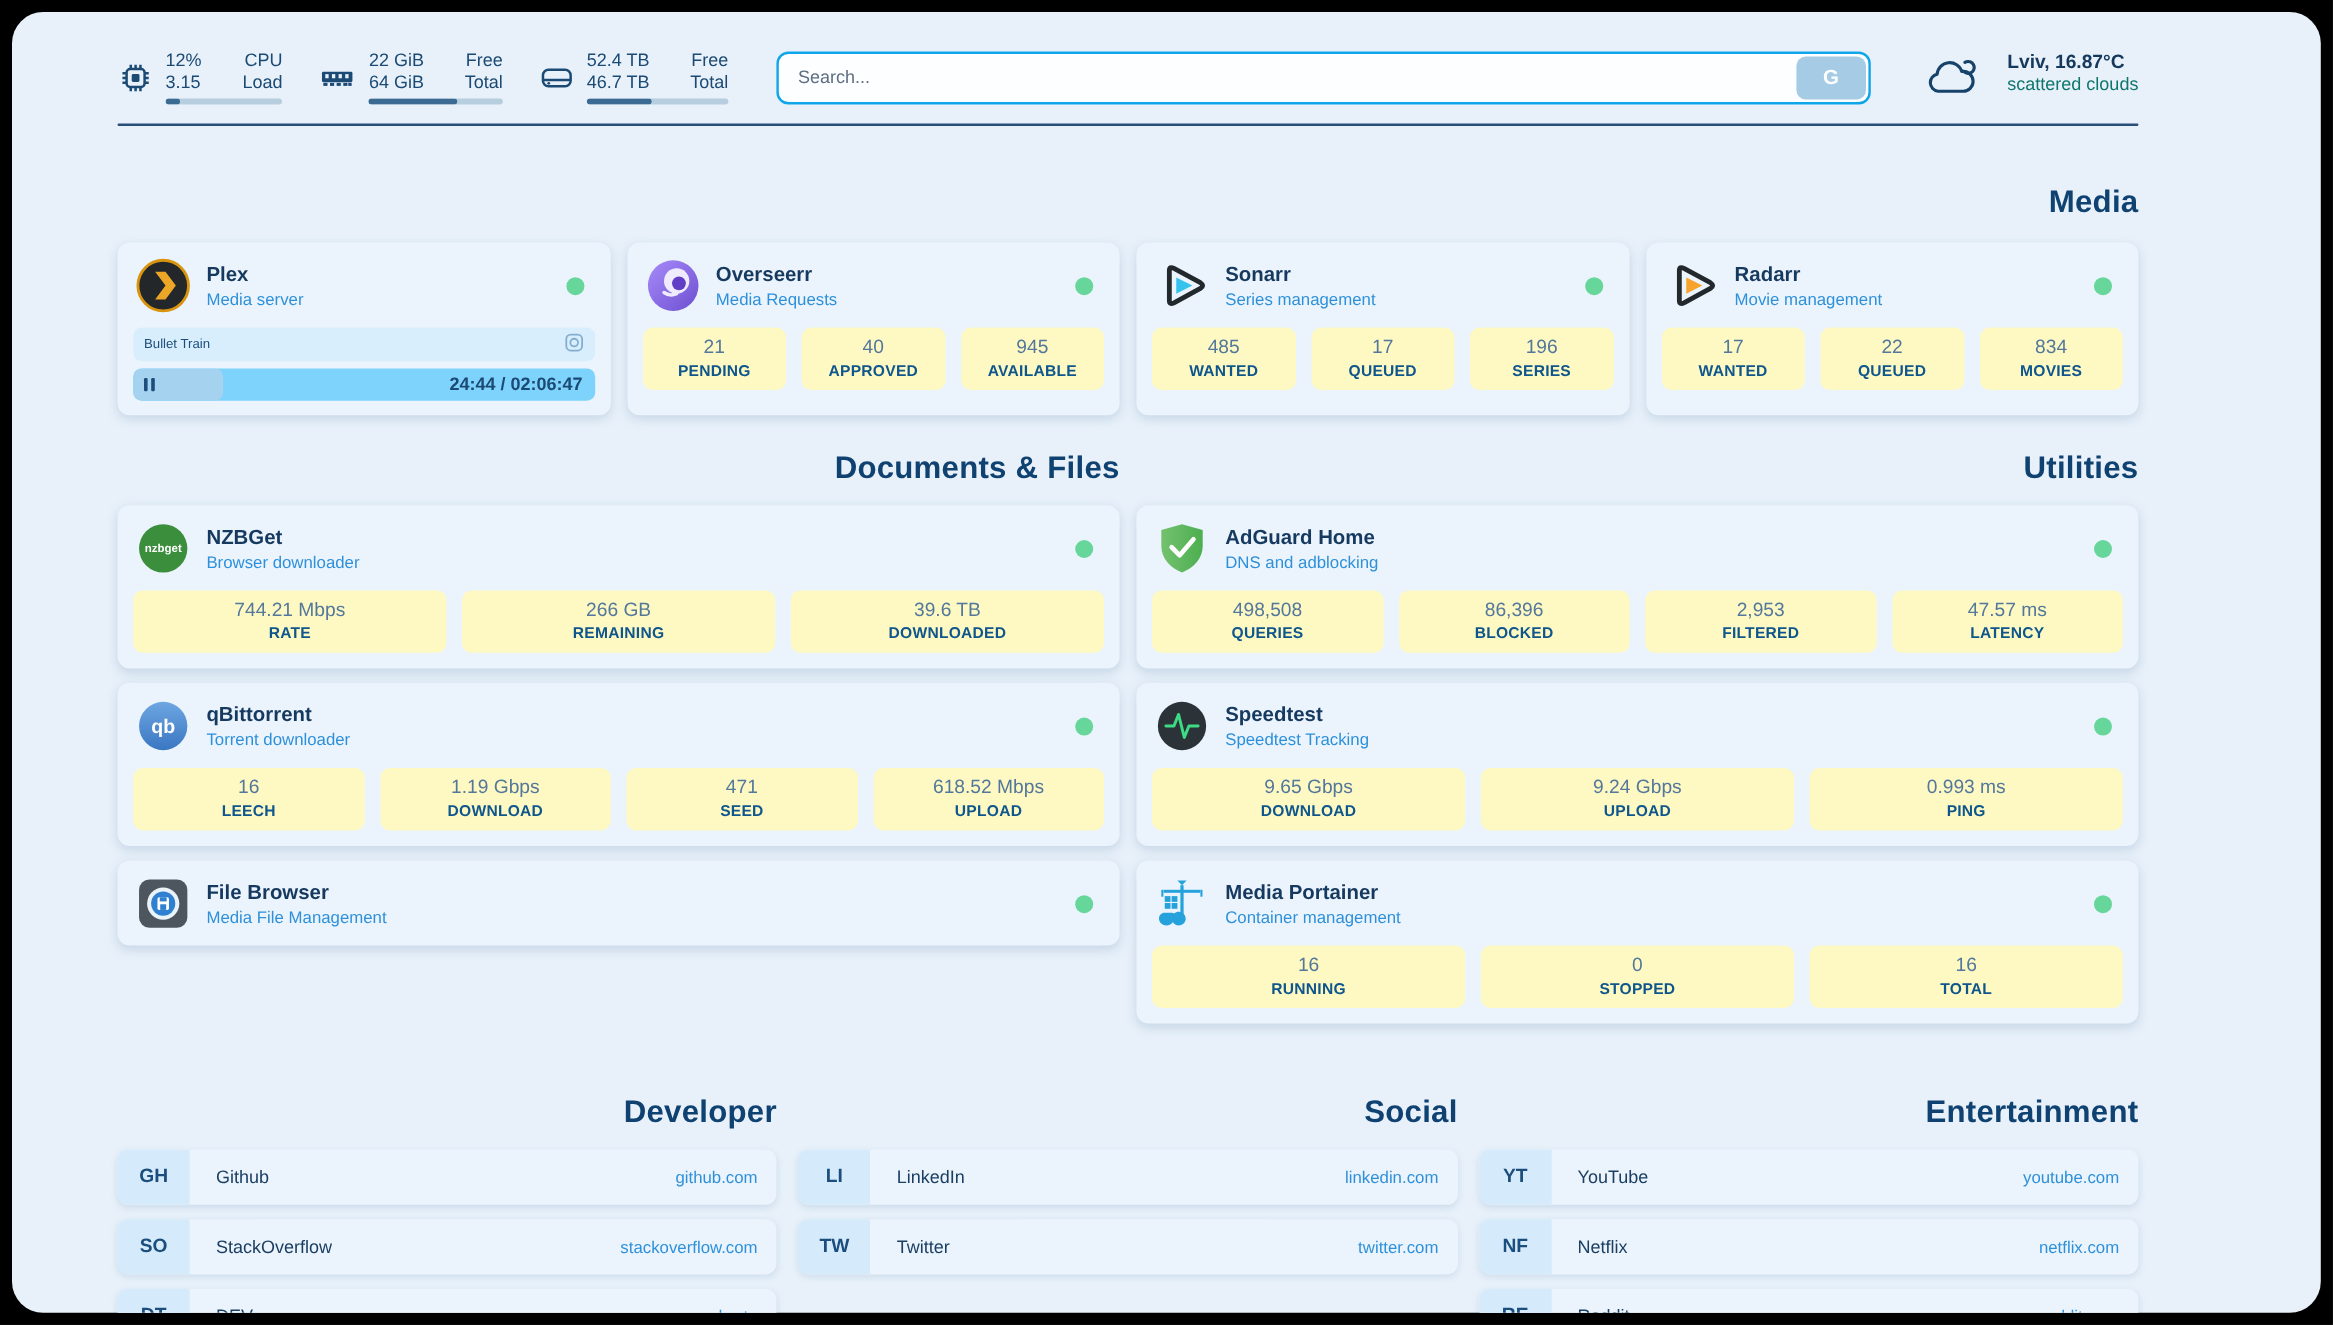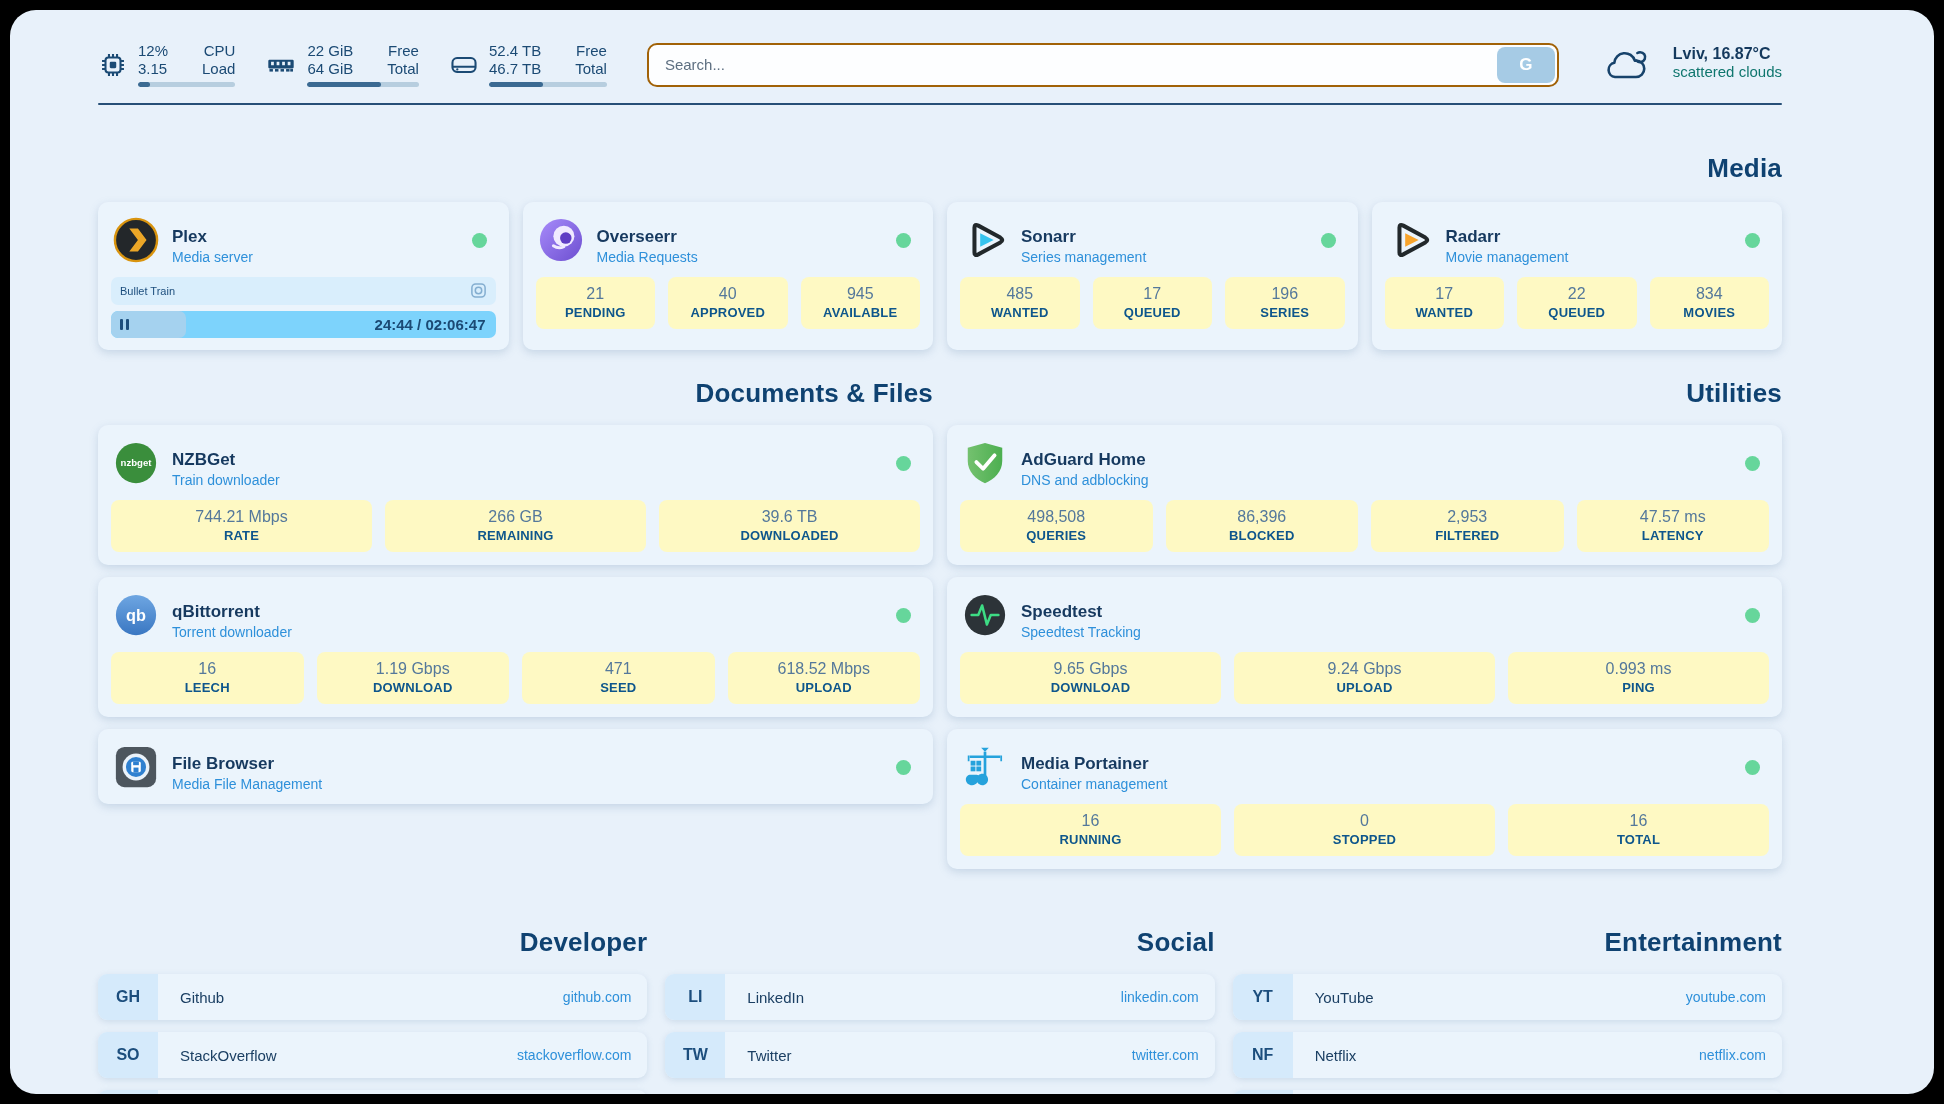--- a/index.html
+++ b/index.html
@@ -14,21 +14,21 @@
   .sysstat { display:flex; align-items:center; gap:10px; }
   .sysstat svg { display:block; }
   .sys-body { display:flex; flex-direction:column; }
   .sys-grid { display:grid; grid-template-columns:auto auto; column-gap:34px; row-gap:1px; }
   .sys-val { color:#1b4a74; font-size:15px; font-weight:500; }
   .sys-lab { color:#1b4a74; font-size:15px; font-weight:500; text-align:right; }
   .track { margin-top:5px; height:5px; border-radius:3px; background:#b7cedf; overflow:hidden; }
   .fill { height:100%; border-radius:3px; background:#3b6a92; }
   .search { flex:1; margin:0 44px 0 40px; position:relative; }
   .search input {
-    width:100%; height:44px; border:2px solid #a16207; border-radius:10px;
+    width:100%; height:44px; border:2px solid #0ea5e9; border-radius:10px;
     background:#fdfeff; padding:0 78px 0 16px; font-size:15px; color:#4c1d95;
     font-family:"Liberation Sans", sans-serif; outline:none;
   }
   .search input::placeholder { color:#5d6f81; }
   .gbtn {
     position:absolute; right:4px; top:4px; width:58px; height:36px; border:none;
     border-radius:8px; background:#a6cbe5; color:#fff; font-size:17px; font-weight:600;
     cursor:pointer; font-family:"Liberation Sans", sans-serif;
   }
   .weather { display:flex; gap:24px; }
@@ -41,21 +41,21 @@
   .media-section h2 { margin-bottom:18px; }
   .grid4 { display:grid; grid-template-columns:repeat(4,1fr); gap:14px; }
   .card {
     background:#ebf4fc; border-radius:10px; box-shadow:0 3px 9px rgba(110,145,180,.28);
     cursor:pointer;
   }
   .card-head { display:flex; align-items:center; gap:13px; padding:13px 22px 12px 15px; }
   .app-icon { width:46px; height:46px; flex:0 0 46px; }
   .app-icon svg { width:46px; height:46px; display:block; }
   .app-meta { flex:1; }
-  .app-name { color:#16395f; font-size:17px; font-weight:600;margin-top:12px; }
+  .app-name { color:#16395f; font-size:17px; font-weight:600; }
   .app-desc { color:#2e90da; font-size:14px; margin-top:2px; }
   .dot { width:15px; height:15px; border-radius:50%; background:#66d69b; flex:0 0 15px; }
   .stats { display:flex; gap:13px; padding:0 13px 13px; }
   .stat { flex:1; background:#fef9c3; border-radius:8px; text-align:center; padding:8px 4px 9px; }
   .stat-value { color:#54789b; font-size:16px; }
   .stat-label { color:#0e568c; font-size:13px; font-weight:700; margin-top:2px; letter-spacing:.2px; }
   
   .media-rows { padding:0 13px 12px; }
   .media-title-row {
     background:#d9eefc; border-radius:7px; height:28px; display:flex; align-items:center;
@@ -335,21 +335,21 @@
       <div class="card">
         <div class="card-head">
           <span class="app-icon">
             <svg viewBox="0 0 48 48">
               <circle cx="24" cy="24" r="21" fill="#3a8e3c"></circle>
               <text x="24" y="27.5" font-size="10" font-weight="bold" fill="#fff" text-anchor="middle" font-family="Liberation Sans, sans-serif">nzbget</text>
             </svg>
           </span>
           <div class="app-meta">
             <div class="app-name">NZBGet</div>
-            <div class="app-desc">Train downloader</div>
+            <div class="app-desc">Browser downloader</div>
           </div>
           <span class="dot"></span>
         </div>
         <div class="stats">
           <div class="stat">
             <div class="stat-value">744.21 Mbps</div>
             <div class="stat-label">RATE</div>
           </div>
           <div class="stat">
             <div class="stat-value">266 GB</div>

